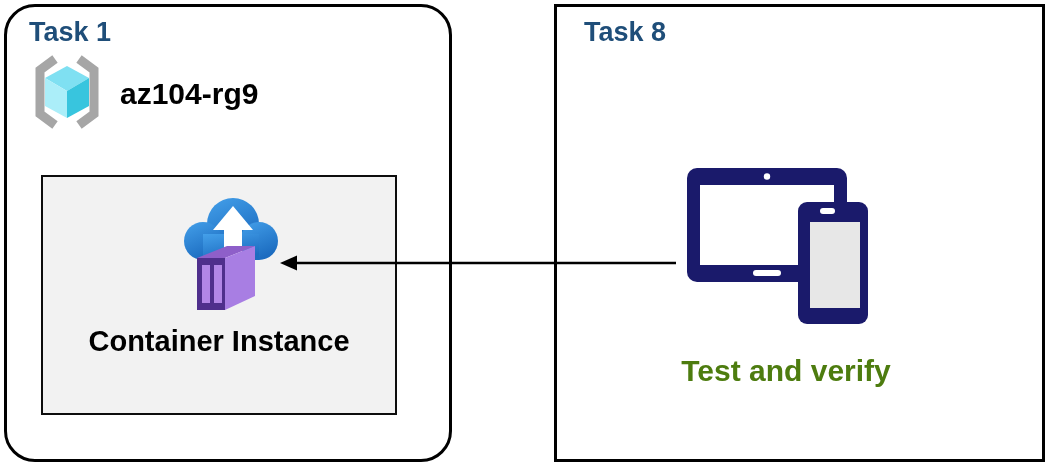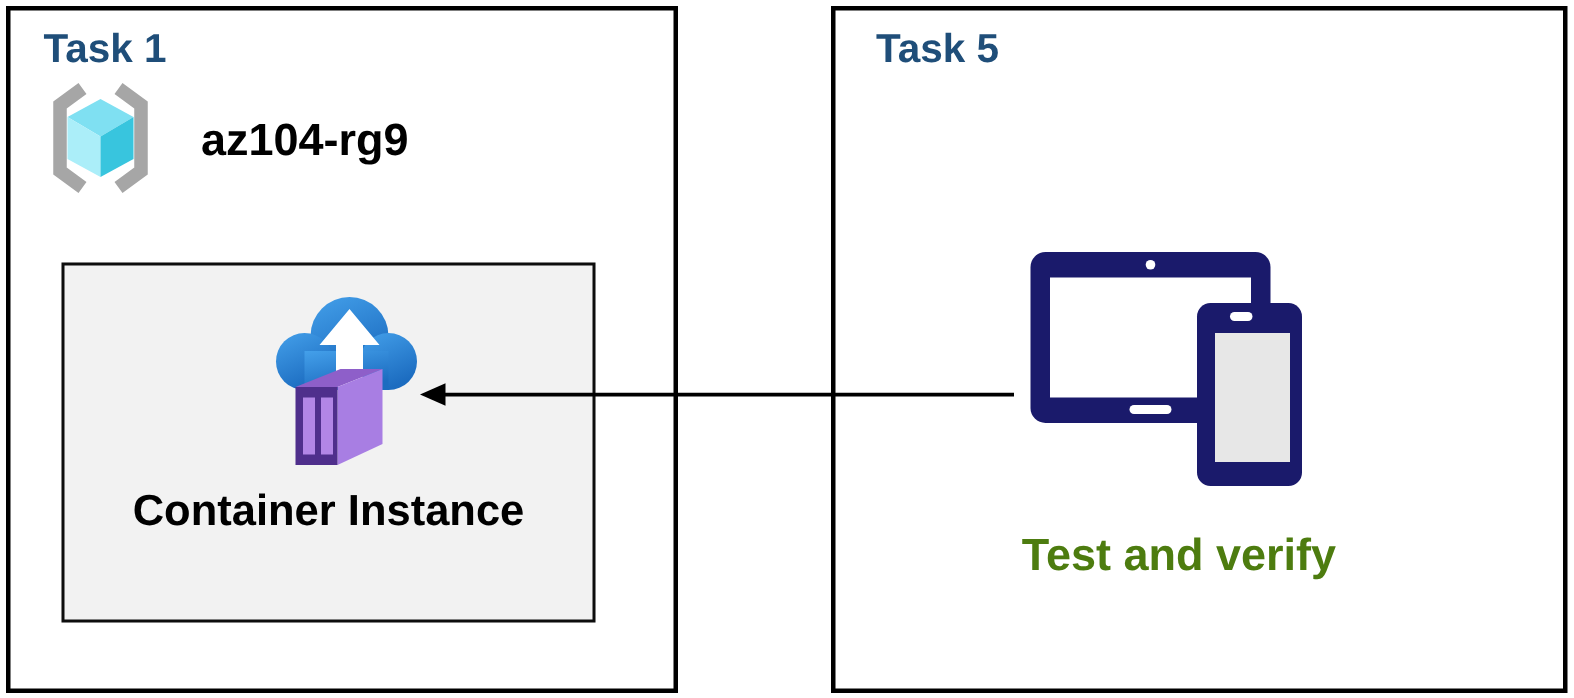--- a/index.html
+++ b/index.html
@@ -10,38 +10,38 @@
     height: 465px;
     background: #ffffff;
     font-family: "Liberation Sans", sans-serif;
     overflow: hidden;
   }
   .task-box {
     position: absolute;
     background: #ffffff;
     border: 3px solid #000000;
   }
-  #task1-box { left: 4px;   top: 4px; width: 448px; height: 458px; }
+  #task1-box { left: 4px;   top: 4px; width: 448px; height: 458px; border-radius: 31px; }
   #task2-box { left: 554px; top: 4px; width: 491px; height: 458px; }
   .task-title {
     position: absolute;
     font-size: 27px;
     font-weight: 700;
     color: #1F4E79;
     letter-spacing: 0px;
   }
   #task1-box .task-title { left: 22px; top: 10px; }
   #task2-box .task-title { left: 27px; top: 10px; }
   .rg-row {
     position: absolute;
     left: 21px; top: 46px;
     height: 82px;
     display: flex;
     align-items: center;
-    gap: 28px;
+    gap: 14px;
   }
   .rg-name {
     font-size: 30px;
     font-weight: 700;
     color: #000000;
   }
   .ci-box {
     position: absolute;
     left: 34px; top: 168px;
     width: 356px; height: 240px;
@@ -114,21 +114,21 @@
           <rect x="14" y="62" width="28" height="52" fill="#4F2F8C"></rect>
           <rect x="19" y="69" width="8" height="38" fill="#B286E6"></rect>
           <rect x="31" y="69" width="8" height="38" fill="#B286E6"></rect>
         </svg>
       </span>
       <div class="ci-label">Container Instance</div>
     </div>
   </div>
 
   <div id="task2-box" class="task-box">
-    <div class="task-title">Task 5</div>
+    <div class="task-title">Task 8</div>
 
     <span class="devices-icon">
       <svg width="185" height="160" viewBox="0 0 185 160" aria-hidden="true">
 
         <rect x="2" y="2" width="160" height="114" rx="10" fill="#1A1A6B"></rect>
         <rect x="15" y="19" width="134" height="80" fill="#ffffff"></rect>
         <circle cx="82" cy="10.5" r="3.2" fill="#ffffff"></circle>
         <rect x="68" y="104" width="28" height="6" rx="3" fill="#ffffff"></rect>
 
         <rect x="113" y="36" width="70" height="122" rx="9" fill="#1A1A6B"></rect>

